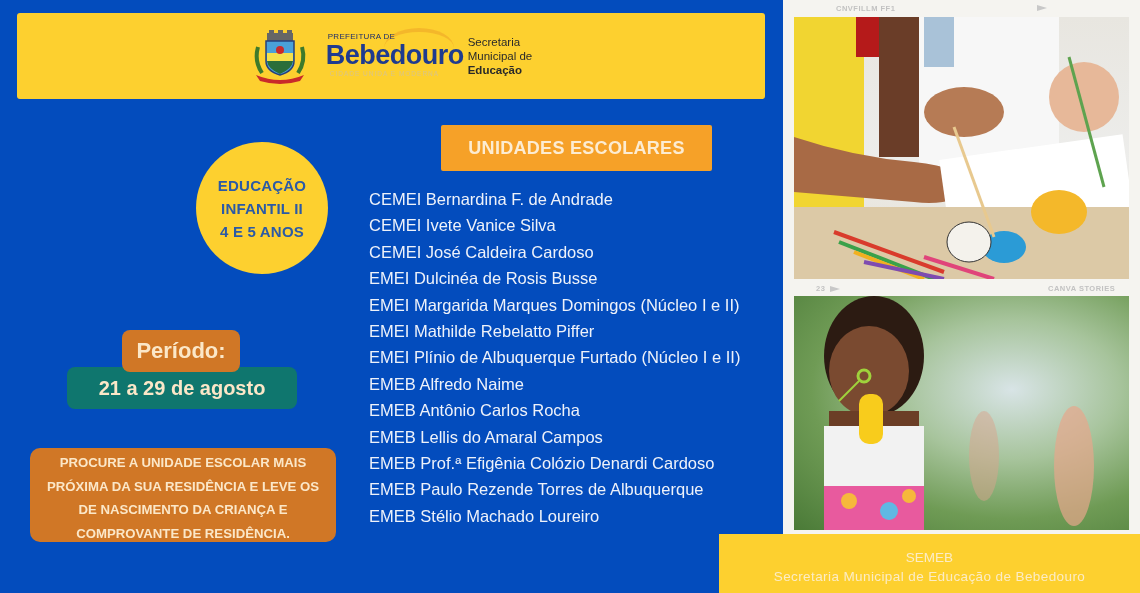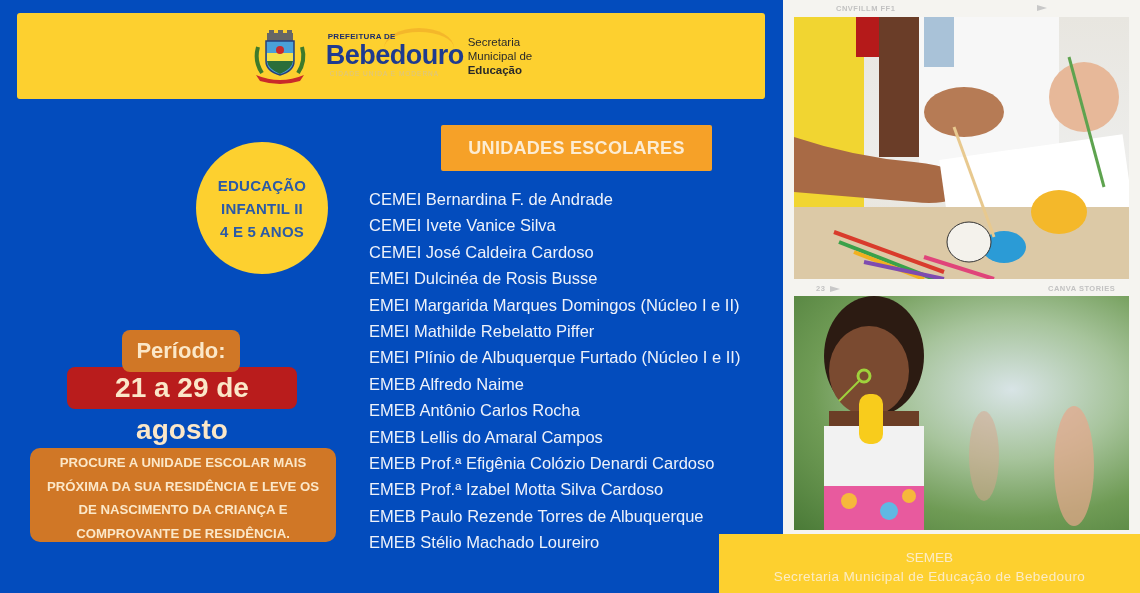--- a/index.html
+++ b/index.html
@@ -19,21 +19,21 @@
     }
     .crest { width: 60px; height: 62px; position: relative; }
     .logo-block { position: relative; width: 130px; height: 60px; }
     .logo-arc {
       position: absolute; right: 0; top: 2px; width: 70px; height: 40px;
       border-top: 4px solid #f3b22a; border-radius: 50% 50% 0 0;
       border-left: 0; border-right: 0; opacity: 0.8;
     }
     .logo-pre {
       position: absolute; left: 4px; top: 6px;
-      font-size: 8px; font-weight: 700; color: #1c2d6b; letter-spacing: 0.3px;
+      font-size: 8px; font-weight: 400; color: #1c2d6b; letter-spacing: 0.3px;
     }
     .logo-name {
       position: absolute; left: 2px; top: 14px;
       font-size: 27px; font-weight: 700; color: #1f3b8f; letter-spacing: -0.5px;
     }
     .logo-sub {
       position: absolute; left: 6px; top: 44px;
       font-size: 6.5px; color: #d9c48a; letter-spacing: 1px;
     }
     .secretaria-block { font-size: 11.5px; line-height: 14px; color: #2a2a2a; }
@@ -52,22 +52,22 @@
 
     
     .period-box { position: absolute; left: 67px; top: 330px; width: 230px; height: 80px; }
     .period-top {
       position: absolute; left: 55px; top: 0; width: 118px; height: 42px;
       background: #d07726; border-radius: 8px;
       color: #fbe7c8; font-size: 22px; font-weight: 700; text-align: center; line-height: 42px;
     }
     .period-bottom {
       position: absolute; left: 0; top: 37px; width: 230px; height: 42px;
-      background: #b91c1c; border-radius: 8px;
-      color: #fbe7c8; font-size: 28px; font-weight: 700; text-align: center; line-height: 42px;
+      background: #0f766e; border-radius: 8px;
+      color: #fbe7c8; font-size: 20px; font-weight: 700; text-align: center; line-height: 42px;
     }
 
     
     .instructions {
       position: absolute; left: 30px; top: 448px; width: 306px; height: 94px;
       background: #d07726; border-radius: 10px;
       color: #fbe7c8; font-weight: 700; font-size: 13.2px; line-height: 23.5px;
       text-align: center; padding-top: 3px;
     }
     .instructions span { display: block; white-space: nowrap; }
@@ -168,21 +168,20 @@
     <li>CEMEI Ivete Vanice Silva</li>
     <li>CEMEI José Caldeira Cardoso</li>
     <li>EMEI Dulcinéa de Rosis Busse</li>
     <li>EMEI Margarida Marques Domingos (Núcleo I e II)</li>
     <li>EMEI Mathilde Rebelatto Piffer</li>
     <li>EMEI Plínio de Albuquerque Furtado (Núcleo I e II)</li>
     <li>EMEB Alfredo Naime</li>
     <li>EMEB Antônio Carlos Rocha</li>
     <li>EMEB Lellis do Amaral Campos</li>
     <li>EMEB Prof.ª Efigênia Colózio Denardi Cardoso</li>
-    <li>EMEB Prof.ª Izabel Motta Silva Cardoso</li>
     <li>EMEB Paulo Rezende Torres de Albuquerque</li>
     <li>EMEB Stélio Machado Loureiro</li>
   </ul>
 
   <div class="photo-strip"></div>
   <div class="film-label" style="left:836px; top:4px;">CNVFILLM FF1</div>
   <div class="film-label" style="left:1037px; top:4px; width:10px; height:6px;">
     <svg width="10" height="6">
         <polygon points="0,0 10,3 0,6" fill="#c8c8c8"></polygon>
       </svg>

